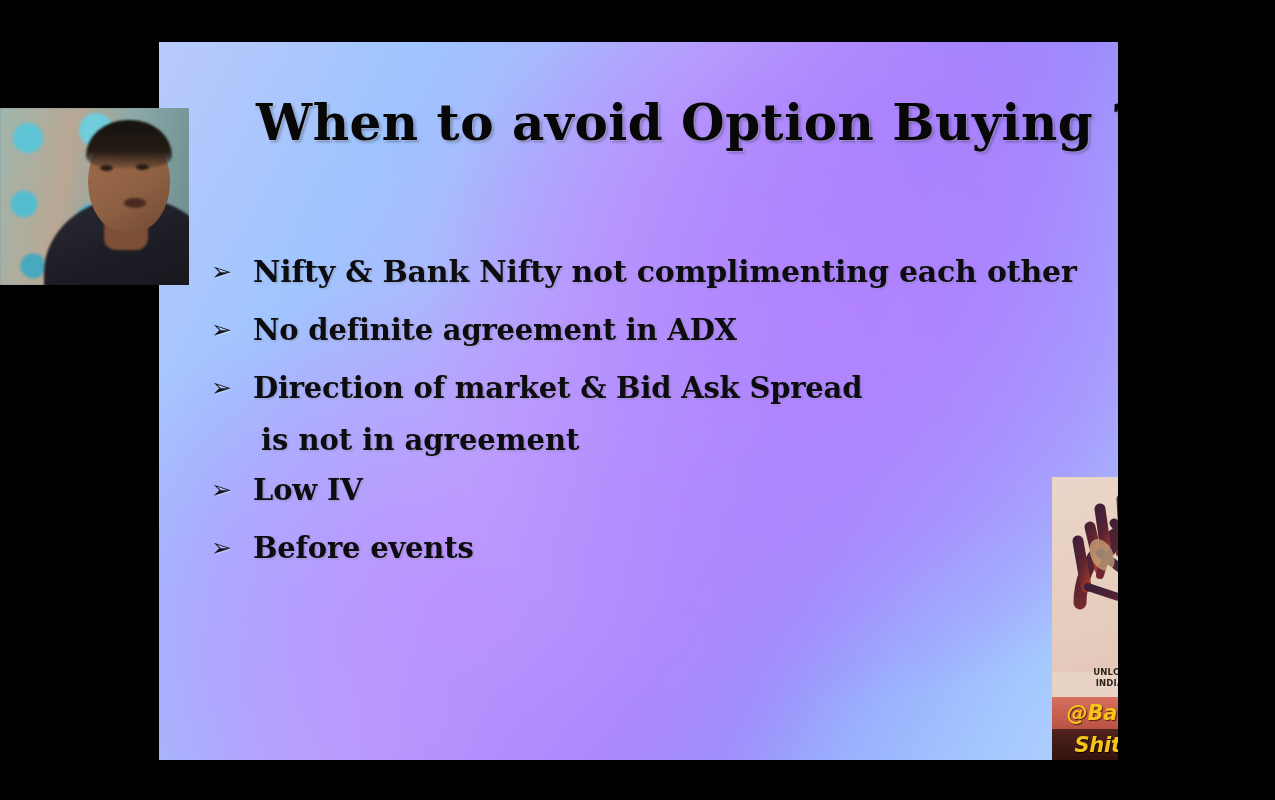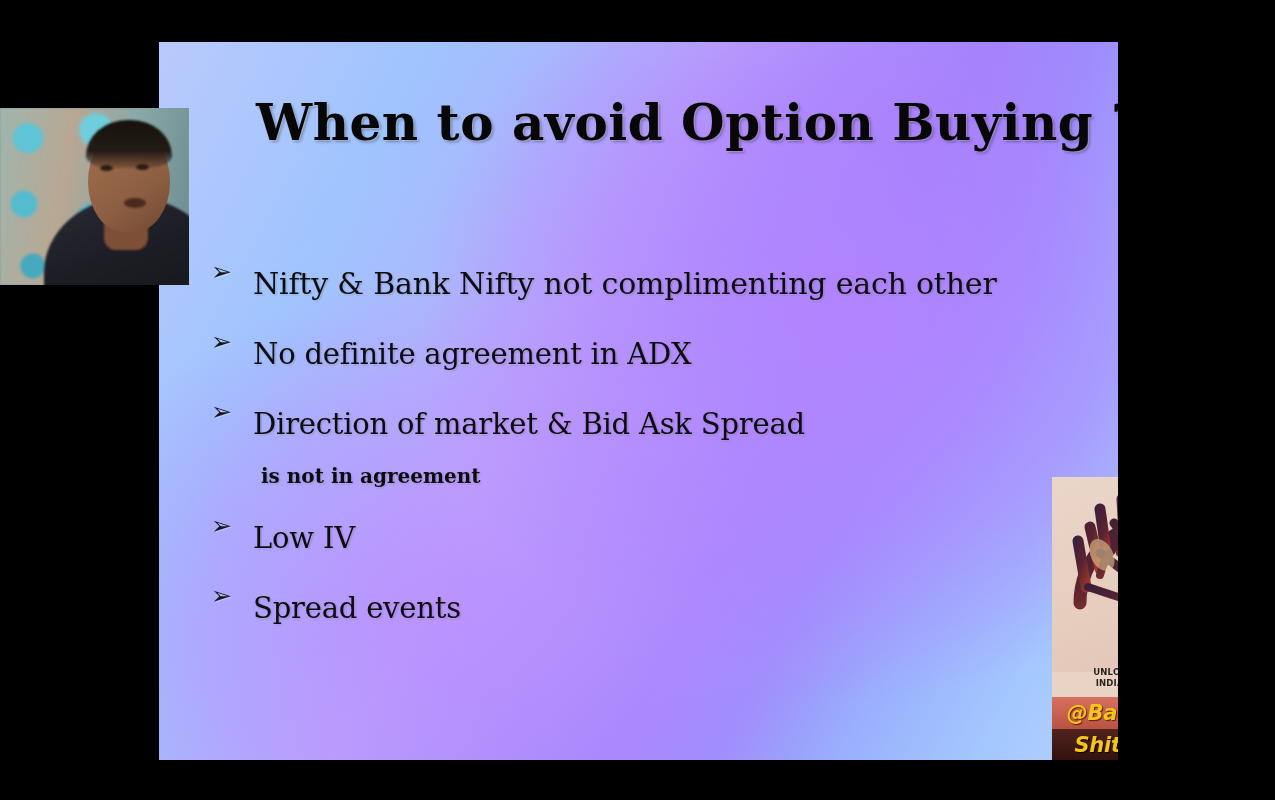--- a/index.html
+++ b/index.html
@@ -93,35 +93,34 @@
     font-family: "DejaVu Sans", sans-serif;
     font-size: 25px;
     line-height: 40px;
     color: #15161c;
     text-align: left;
     text-shadow: 1px 1px 1px rgba(255,255,255,0.35);
   }
   .bullet-text {
     flex: 1 1 auto;
     font-family: "DejaVu Serif", serif;
-    font-weight: normal;
+    font-weight: bold;
     font-size: 29px;
     line-height: 40px;
     letter-spacing: -0.2px;
     color: #0d0d11;
     text-shadow: 0.5px 0.5px 0 rgba(255,255,255,0.18), 1px 1px 2px rgba(0,0,0,0.22);
     white-space: nowrap;
-    margin-top: 12px;
   }
   .bullet-text.big { font-size: 30px; }
   .bullet-subline {
     margin-left: 42px;
     font-family: "DejaVu Serif", serif;
     font-weight: bold;
-    font-size: 20px;
+    font-size: 29px;
     line-height: 40px;
     color: #0d0d11;
     text-shadow: 0.5px 0.5px 0 rgba(255,255,255,0.18), 1px 1px 2px rgba(0,0,0,0.22);
     padding-left: 8px;
   }
 
   
   #webcam-inset {
     position: absolute;
     left: 0px;
@@ -316,21 +315,21 @@
       <div class="bullet-subline">is not in agreement</div>
       <div style="height:10px"></div>
 
       <div class="bullet-row">
         <span class="bullet-marker">➢</span>
         <span class="bullet-text">Low IV</span>
       </div>
 
       <div class="bullet-row">
         <span class="bullet-marker">➢</span>
-        <span class="bullet-text">Spread events</span>
+        <span class="bullet-text">Before events</span>
       </div>
 
     </div>
 
     <div id="logo-card" style="left:893px; top:435px;">
 
       <div id="logo-art">
         <svg id="logo-tree" width="196" height="188" viewBox="0 0 196 188">
           <defs>
             <linearGradient id="treeGrad" x1="0%" y1="0%" x2="100%" y2="100%">

